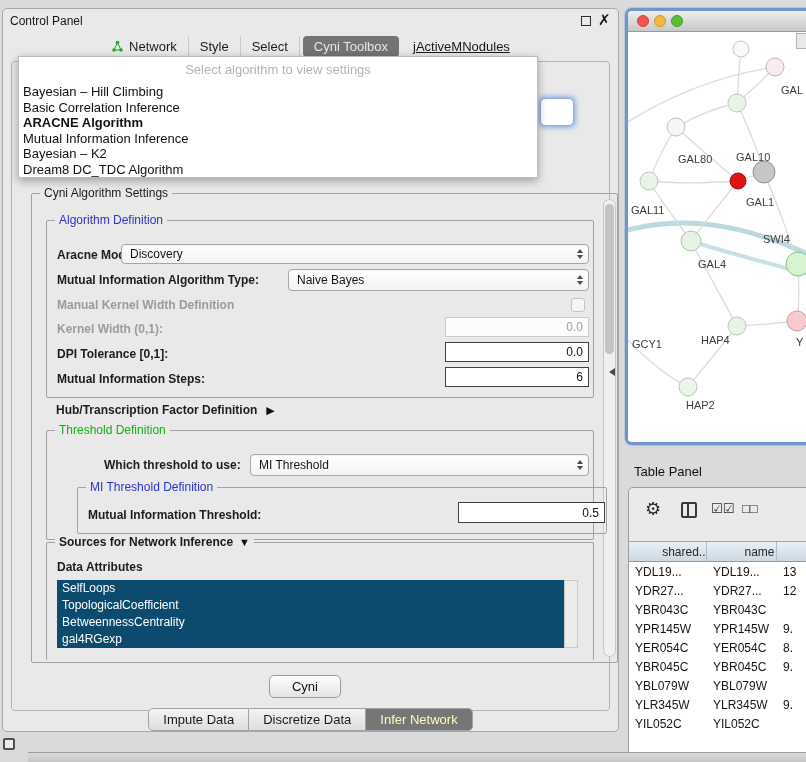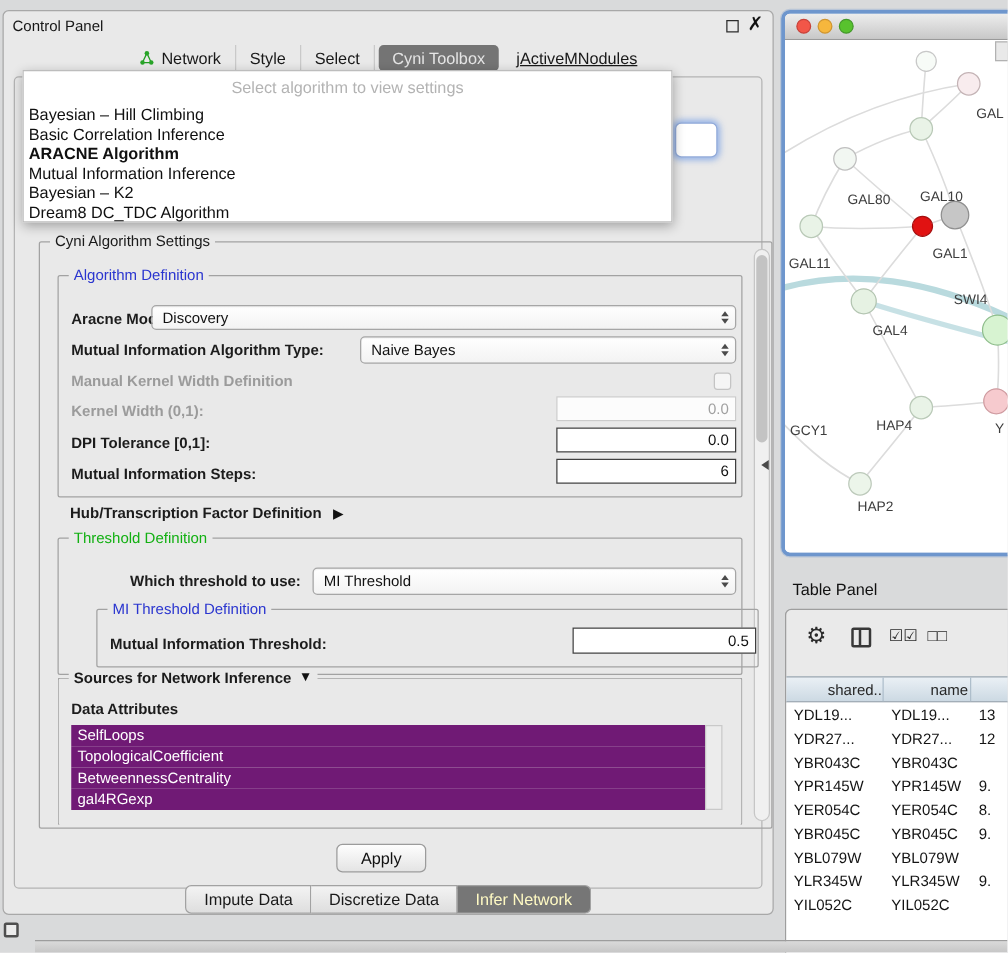--- a/index.html
+++ b/index.html
@@ -65,21 +65,21 @@
     display:flex; align-items:center; justify-content:flex-end; padding-right:5px; }
   .field.disabled { border:1px solid #cbcbcb; color:#a0a0a0; background:#fcfcfc; }
   .checkbox { position:absolute; width:14px; height:14px; background:#f5f5f5; border:1px solid #c4c4c4; border-radius:3px; }
 
   .disc { font-size:11px; color:#111; }
 
   .scrollbar { position:absolute; background:#f0f0f0; border:1px solid #c6c6c6; border-radius:7px; }
   .thumb { position:absolute; left:1px; right:1px; background:#c3c3c3; border-radius:6px; }
 
   .sel-list { position:absolute; }
-  .sel-row { height:17px; line-height:17px; background:#701a75; color:#fff; font-size:12px; padding-left:5px; white-space:nowrap; }
+  .sel-row { height:17px; line-height:17px; background:#0c4a6e; color:#fff; font-size:12px; padding-left:5px; white-space:nowrap; }
   .list-scroll { position:absolute; background:#ececec; border:1px solid #c9c9c9; }
 
   .btn { position:absolute; background:linear-gradient(#fefefe,#e4e4e4); border:1px solid #9c9c9c;
     border-radius:5px; font-size:13px; color:#111; display:flex; align-items:center; justify-content:center; }
 
   .bottom-tabs { position:absolute; top:699px; left:0; right:0; display:flex; justify-content:center; }
   .btab { font-size:13px; padding:3px 14px; background:linear-gradient(#f3f3f3,#dedede);
     border:1px solid #a2a2a2; border-left:none; color:#191919; white-space:nowrap; }
   .btab:first-child { border-left:1px solid #a2a2a2; border-radius:5px 0 0 5px; }
   .btab:last-child { border-radius:0 5px 5px 0; }
@@ -257,21 +257,21 @@
       <div class="sel-list" style="left:10px; top:37px; width:524px; height:70px;">
         <div class="sel-row" style="width:507px;">SelfLoops</div>
         <div class="sel-row" style="width:507px;">TopologicalCoefficient</div>
         <div class="sel-row" style="width:507px;">BetweennessCentrality</div>
         <div class="sel-row" style="width:507px;">gal4RGexp</div>
         <div class="list-scroll" style="left:507px; top:0; width:14px; height:68px;"></div>
       </div>
     </div>
   </div>
 
-  <div class="btn" style="left:266px; top:666px; width:72px; height:23px;">Apply</div>
+  <div class="btn" style="left:266px; top:666px; width:72px; height:23px;">Cyni</div>
 
   <div class="bottom-tabs">
     <div class="btab">Impute Data</div>
     <div class="btab">Discretize Data</div>
     <div class="btab selected">Infer Network</div>
   </div>
 </section>
 
 <div class="split-arrow"></div>
 

